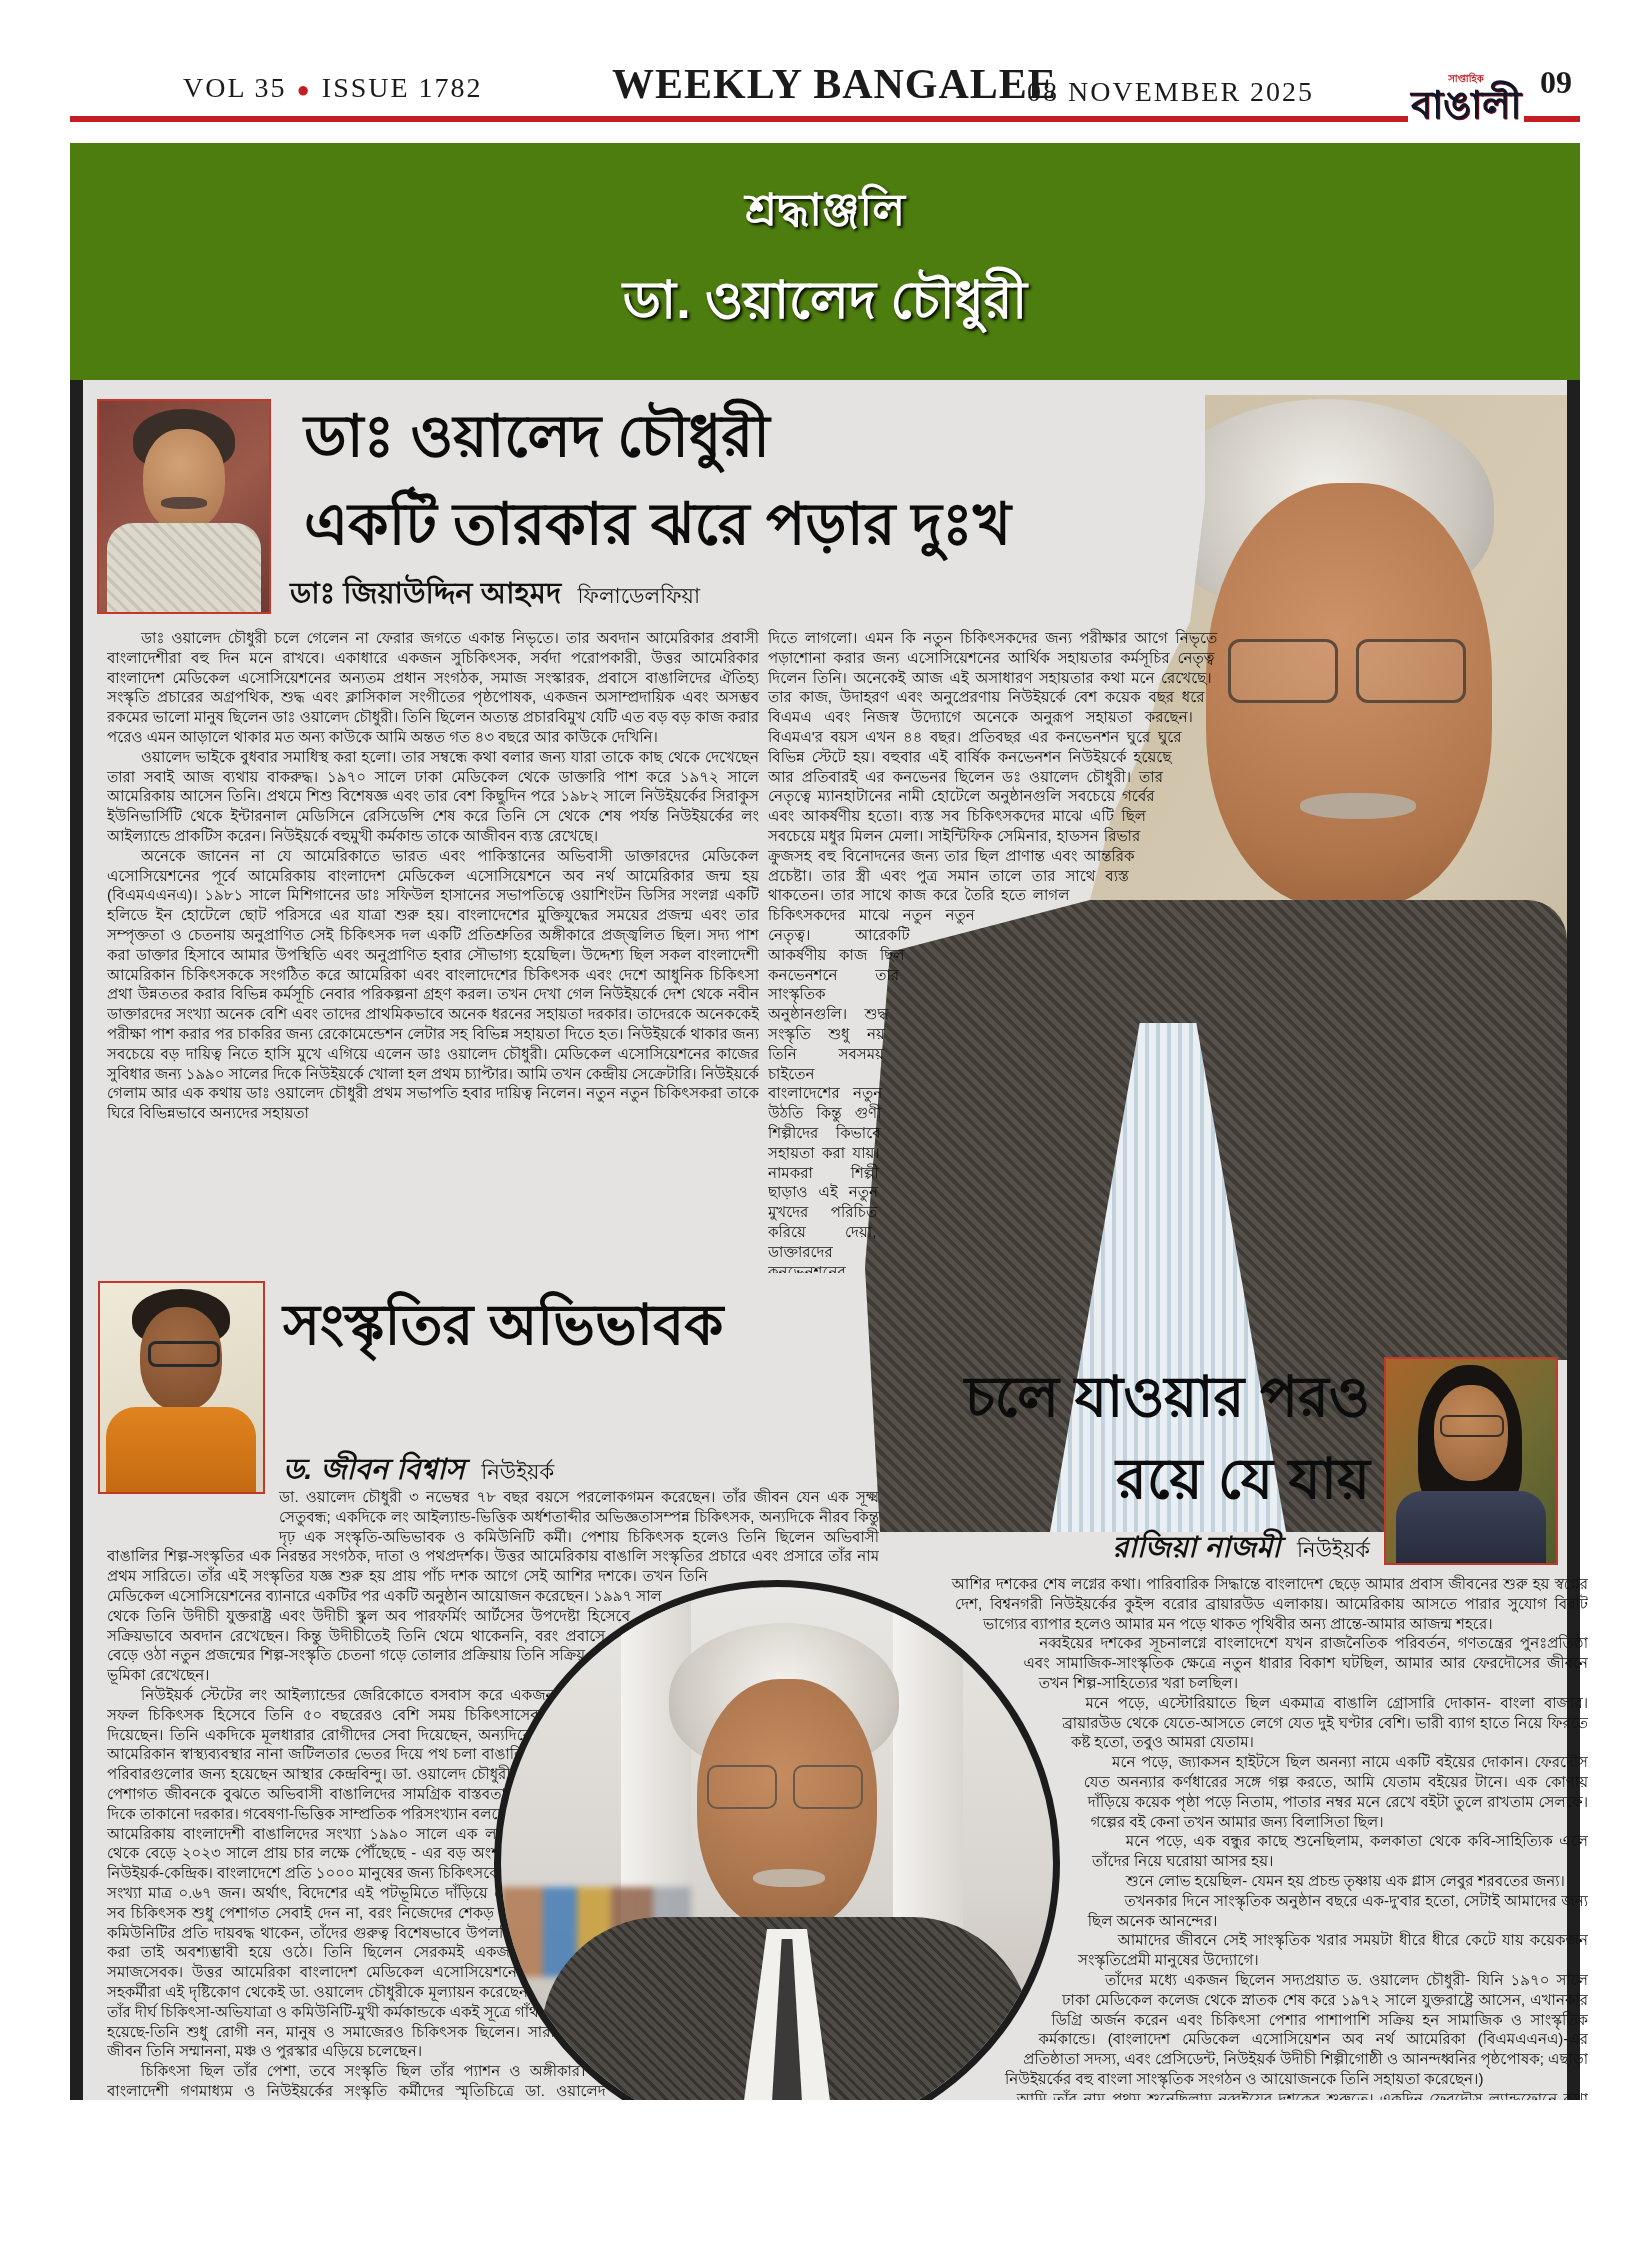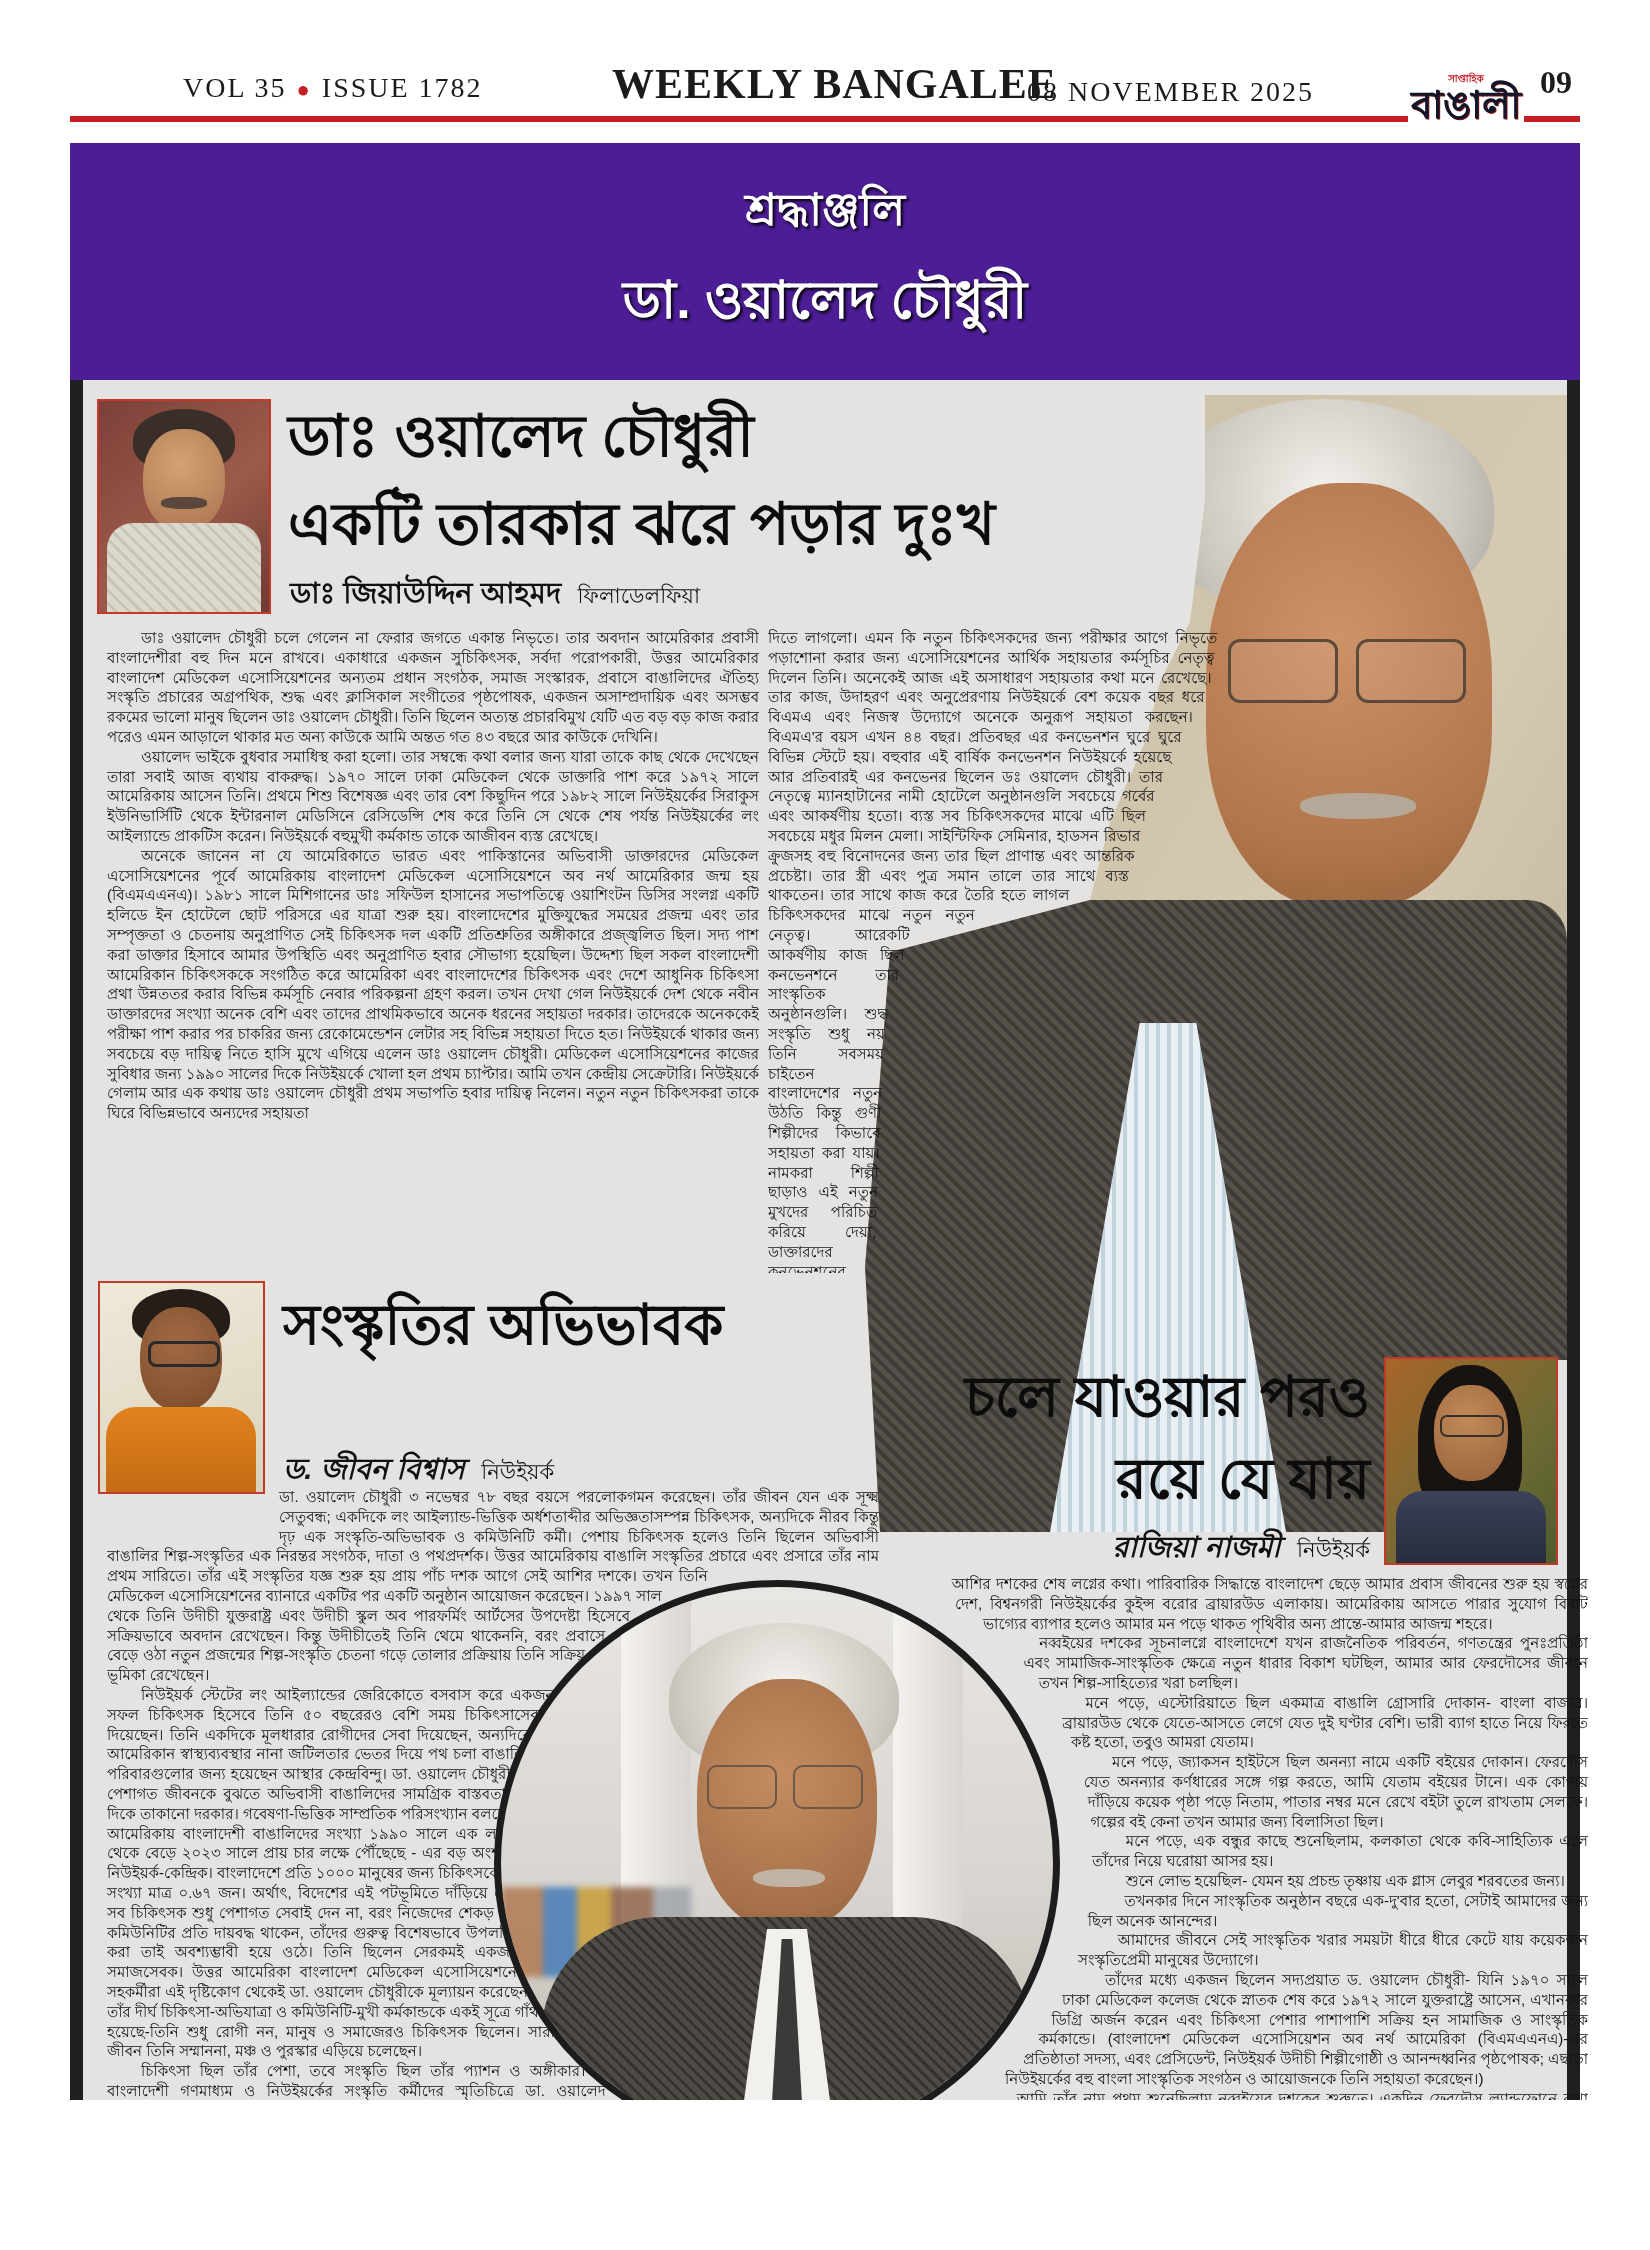--- a/index.html
+++ b/index.html
@@ -14,21 +14,21 @@
   .mh-page{left:1540px;top:64px;font-size:32px;font-weight:bold;}
   .red-rule{position:absolute;left:70px;top:116px;width:1510px;height:6px;background:#c41e25;}
   .logo-box{position:absolute;left:1408px;top:68px;width:116px;height:62px;background:#fff;
             display:flex;flex-direction:column;align-items:center;justify-content:center;z-index:3;}
   .logo-top{font-size:10px;color:#c41e25;font-weight:bold;line-height:11px;}
   .logo-main{font-size:38px;color:#0f172a;font-weight:bold;line-height:42px;
              text-shadow:1px 1px 0 #7c0d10;text-align:center;}
   
   .frame{position:absolute;left:70px;top:143px;width:1510px;height:2067px;box-sizing:border-box;
          background:#e4e3e1;border:13px solid #1f1f1f;}
-  .banner{position:absolute;left:70px;top:143px;width:1510px;height:237px;background:#4c1d95;
+  .banner{position:absolute;left:70px;top:143px;width:1510px;height:237px;background:#4d7c0f;
           display:flex;flex-direction:column;align-items:center;justify-content:center;gap:10px;
           color:#fff;z-index:2;}
   .banner-l1{font-size:44px;font-weight:bold;text-shadow:2px 2px 3px #000;}
   .banner-l2{font-size:52px;font-weight:bold;text-shadow:2px 2px 3px #000;}
   
   .headline{position:absolute;font-weight:bold;color:#0c0c0c;z-index:4;}
   .byline{position:absolute;z-index:4;white-space:nowrap;}
   .byline .name{font-weight:bold;font-size:29px;}
   .byline .loc{font-size:21px;margin-left:12px;}
   .art-body{position:absolute;font-size:15px;line-height:19.8px;text-align:justify;
@@ -136,21 +136,21 @@
     <div class="bp-suit"></div>
     <div class="bp-shirt"></div>
   </div>
 
   <div class="portrait photo1">
     <div class="p-hair"></div>
     <div class="p-face"></div>
     <div class="p-acc"></div>
     <div class="p-body"></div>
   </div>
-  <div class="headline" style="left:288px;top:392px;font-size:58px;line-height:88px;">
+  <div class="headline" style="left:304px;top:392px;font-size:58px;line-height:88px;">
     <div>ডাঃ ওয়ালেদ চৌধুরী</div>
     <div>একটি তারকার ঝরে পড়ার দুঃখ</div>
   </div>
   <div class="byline" style="left:290px;top:570px;">
     <span class="name">ডাঃ জিয়াউদ্দিন আহমদ</span>
     <span class="loc">ফিলাডেলফিয়া</span>
   </div>
   <div class="art-body" style="left:84px;top:628px;width:652px;height:640px;">
     <p>ডাঃ ওয়ালেদ চৌধুরী চলে গেলেন না ফেরার জগতে একান্ত নিভৃতে। তার অবদান আমেরিকার প্রবাসী বাংলাদেশীরা বহু দিন মনে রাখবে। একাধারে একজন সুচিকিৎসক, সর্বদা পরোপকারী, উত্তর আমেরিকার বাংলাদেশ মেডিকেল এসোসিয়েশনের অন্যতম প্রধান সংগঠক, সমাজ সংস্কারক, প্রবাসে বাঙালিদের ঐতিহ্য সংস্কৃতি প্রচারের অগ্রপথিক, শুদ্ধ এবং ক্লাসিকাল সংগীতের পৃষ্ঠপোষক, একজন অসাম্প্রদায়িক এবং অসম্ভব রকমের ভালো মানুষ ছিলেন ডাঃ ওয়ালেদ চৌধুরী। তিনি ছিলেন অত্যন্ত প্রচারবিমুখ যেটি এত বড় বড় কাজ করার পরেও এমন আড়ালে থাকার মত অন্য কাউকে আমি অন্তত গত ৪৩ বছরে আর কাউকে দেখিনি।</p>
     <p>ওয়ালেদ ভাইকে বুধবার সমাধিস্থ করা হলো। তার সম্বন্ধে কথা বলার জন্য যারা তাকে কাছ থেকে দেখেছেন তারা সবাই আজ ব্যথায় বাকরুদ্ধ। ১৯৭০ সালে ঢাকা মেডিকেল থেকে ডাক্তারি পাশ করে ১৯৭২ সালে আমেরিকায় আসেন তিনি। প্রথমে শিশু বিশেষজ্ঞ এবং তার বেশ কিছুদিন পরে ১৯৮২ সালে নিউইয়র্কের সিরাকুস ইউনিভার্সিটি থেকে ইন্টারনাল মেডিসিনে রেসিডেন্সি শেষ করে তিনি সে থেকে শেষ পর্যন্ত নিউইয়র্কের লং আইল্যান্ডে প্রাকটিস করেন। নিউইয়র্কে বহুমুখী কর্মকান্ড তাকে আজীবন ব্যস্ত রেখেছে।</p>

